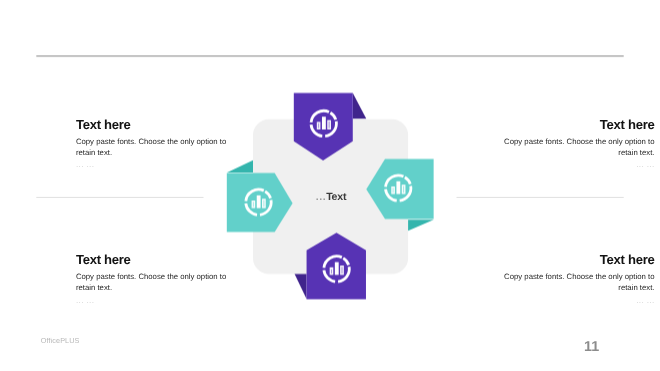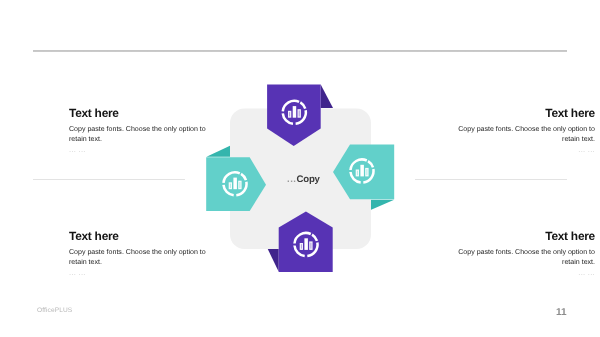--- a/index.html
+++ b/index.html
@@ -13,21 +13,21 @@
   .div-r{left:415px;top:179px;width:152px;}
   .blk{position:absolute;width:138px;margin-left:32px;}
   .blk h2{margin:0;font-size:11.9px;font-weight:bold;color:#141414;letter-spacing:-0.25px;line-height:1;}
   .blk p{margin:5px 0 0 0;font-size:7.05px;color:#1f1f1f;line-height:9.6px;}
   .blk .dots{margin:0;padding-top:1.5px;font-size:7.5px;color:#cbcbcb;letter-spacing:0.3px;line-height:1;}
   .tl{left:37px;top:108px;}
   .bl{left:37px;top:231px;}
   .tr{left:425px;top:108px;text-align:right;}
   .br{left:425px;top:231px;text-align:right;}
   .footer-left{position:absolute;left:37px;top:307px;font-size:6.6px;color:#b8b8b8;letter-spacing:0.1px;}
-  .footer-right{position:absolute;left:556px;top:307px;font-size:10px;color:#8c8c8c;font-weight:bold;}
+  .footer-right{position:absolute;left:531px;top:307px;font-size:13px;color:#8c8c8c;font-weight:bold;}
   .center-graphic{position:absolute;left:200px;top:75px;width:200px;height:215px;}
   .center-label{position:absolute;left:287px;top:173.5px;font-size:9.6px;font-weight:bold;color:#3b3b3b;letter-spacing:-0.2px;white-space:nowrap;}
   .cl-dots{color:#9a9a9a;font-weight:bold;letter-spacing:0.5px;}
 </style>
 </head>
 <body>
 
 <div class="slide">
   <div class="topline"></div>
   <div class="divider div-l"></div>
@@ -95,17 +95,17 @@
       </g>
       <g>
         <polygon points="105.9,136.5 132.7,152.6 132.7,197 78.7,197 78.7,152.6" fill="#5733B4"></polygon>
         <g transform="translate(106,169.5)">
             <use href="#chartIcon"></use>
           </g>
       </g>
     </svg>
   </div>
 
-  <div class="center-label"><span class="cl-dots">...</span><span class="cl-text">Copy</span></div>
+  <div class="center-label"><span class="cl-dots">...</span><span class="cl-text">Text</span></div>
 
   <div class="footer-left">OfficePLUS</div>
   <div class="footer-right">11</div>
 </div>
 
 </body></html>

